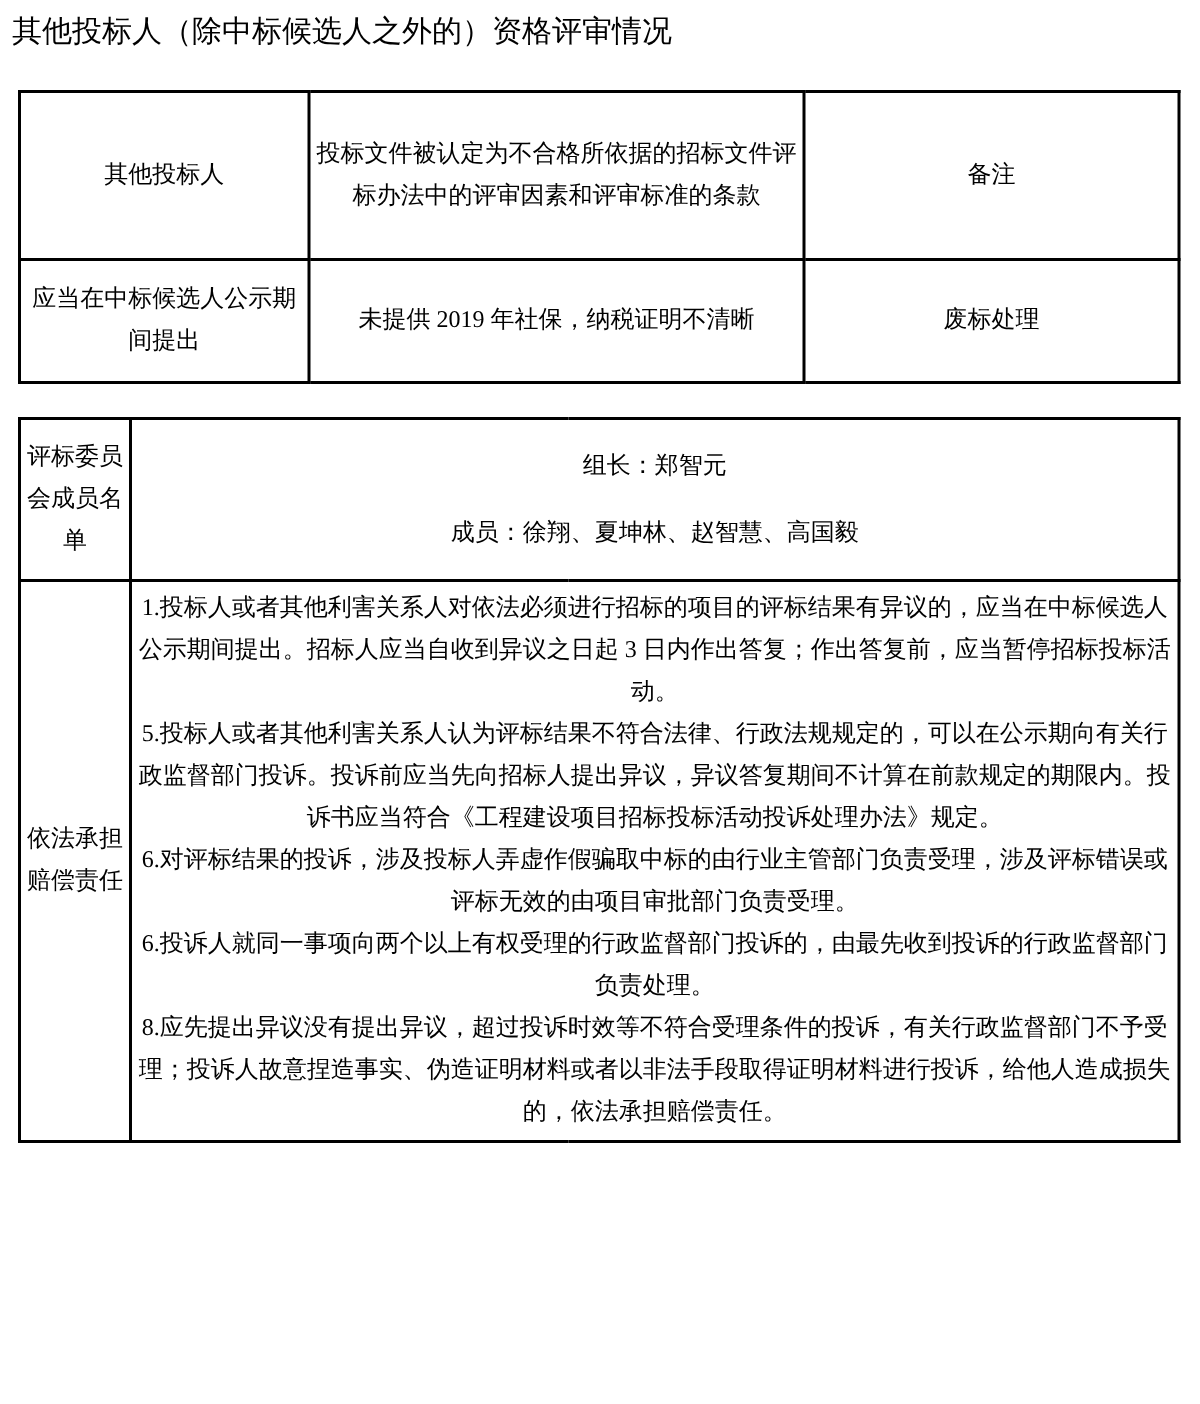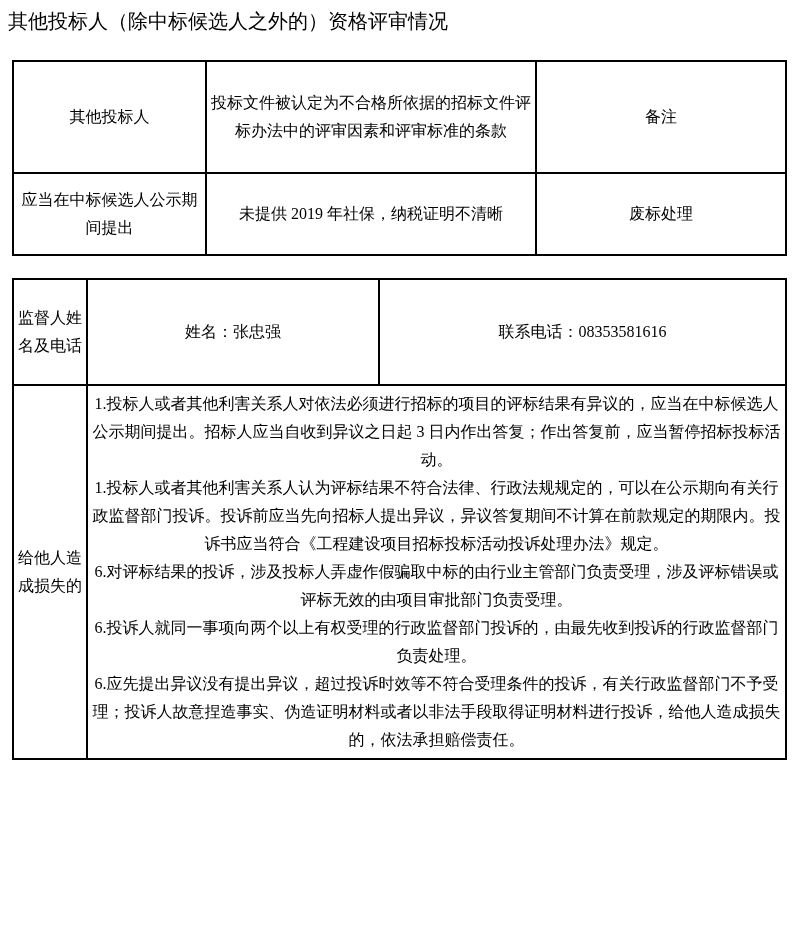--- a/index.html
+++ b/index.html
@@ -90,31 +90,33 @@
     </tbody>
   </table>
 
   <table class="t2">
     <colgroup>
       <col style="width:74px">
       <col style="width:292px">
       <col style="width:407px">
     </colgroup>
     <tbody>
-      <tr class="supervisor-row">
-        <td class="label-cell">监督人姓名及电话</td>
-        <td class="cell-center">姓名：张忠强</td>
-        <td class="cell-center">联系电话：08353581616</td>
+      <tr class="committee-row">
+        <td class="label-cell">评标委员会成员名单</td>
+        <td class="committee-cell" colspan="2">
+          <p>组长：郑智元</p>
+          <p>成员：徐翔、夏坤林、赵智慧、高国毅</p>
+        </td>
       </tr>
       <tr class="notice-row">
-        <td class="label-cell">给他人造成损失的</td>
+        <td class="label-cell">依法承担赔偿责任</td>
         <td class="notice-cell" colspan="2">
           <p>1.投标人或者其他利害关系人对依法必须进行招标的项目的评标结果有异议的，应当在中标候选人公示期间提出。招标人应当自收到异议之日起 3 日内作出答复；作出答复前，应当暂停招标投标活动。</p>
-          <p>1.投标人或者其他利害关系人认为评标结果不符合法律、行政法规规定的，可以在公示期向有关行政监督部门投诉。投诉前应当先向招标人提出异议，异议答复期间不计算在前款规定的期限内。投诉书应当符合《工程建设项目招标投标活动投诉处理办法》规定。</p>
+          <p>5.投标人或者其他利害关系人认为评标结果不符合法律、行政法规规定的，可以在公示期向有关行政监督部门投诉。投诉前应当先向招标人提出异议，异议答复期间不计算在前款规定的期限内。投诉书应当符合《工程建设项目招标投标活动投诉处理办法》规定。</p>
           <p>6.对评标结果的投诉，涉及投标人弄虚作假骗取中标的由行业主管部门负责受理，涉及评标错误或评标无效的由项目审批部门负责受理。</p>
           <p>6.投诉人就同一事项向两个以上有权受理的行政监督部门投诉的，由最先收到投诉的行政监督部门负责处理。</p>
-          <p>6.应先提出异议没有提出异议，超过投诉时效等不符合受理条件的投诉，有关行政监督部门不予受理；投诉人故意捏造事实、伪造证明材料或者以非法手段取得证明材料进行投诉，给他人造成损失的，依法承担赔偿责任。</p>
+          <p>8.应先提出异议没有提出异议，超过投诉时效等不符合受理条件的投诉，有关行政监督部门不予受理；投诉人故意捏造事实、伪造证明材料或者以非法手段取得证明材料进行投诉，给他人造成损失的，依法承担赔偿责任。</p>
         </td>
       </tr>
     </tbody>
   </table>
 
 </div>
 
 </body></html>

